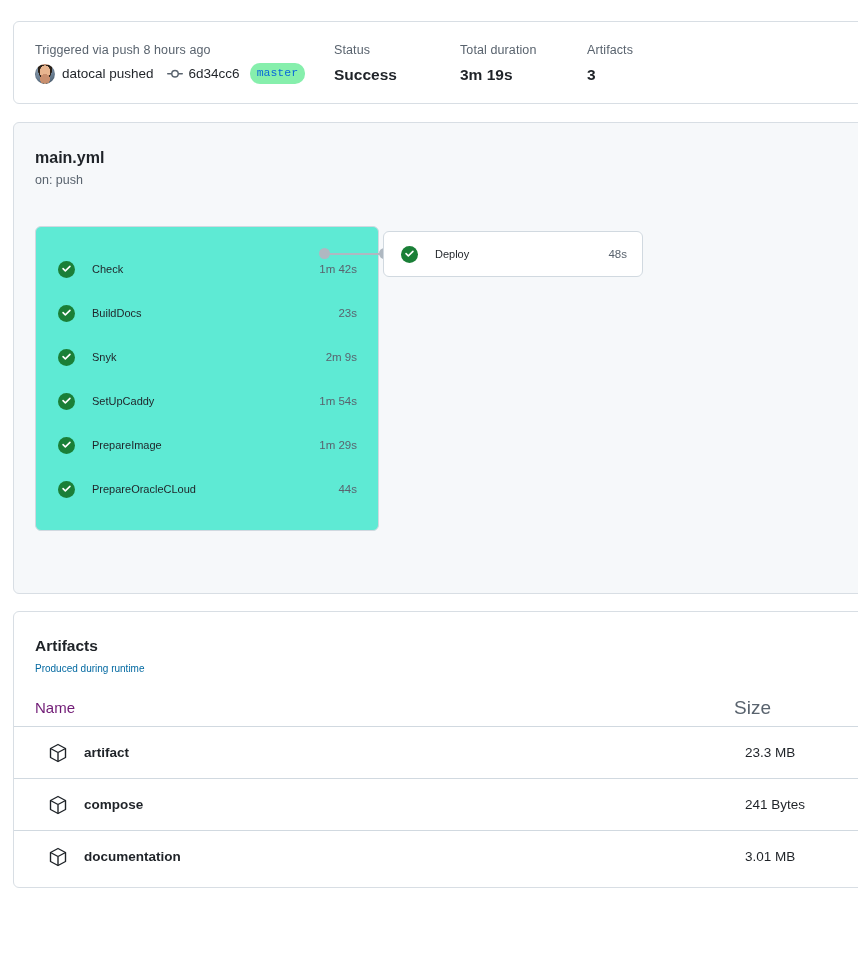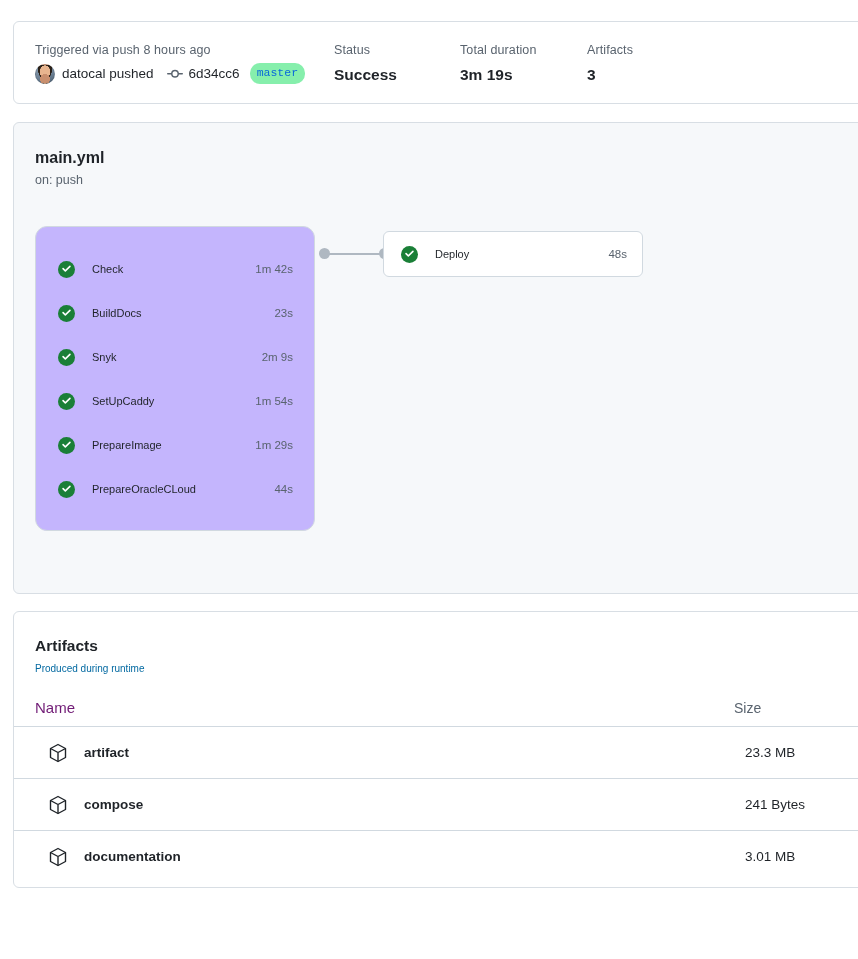--- a/index.html
+++ b/index.html
@@ -125,24 +125,24 @@
     font-size: 12.5px;
     color: #59636e;
     line-height: 18px;
   }
 
   
   .job-group {
     position: absolute;
     left: 21px;
     top: 103px;
-    width: 280px;
-    background: #c4b5fd;
+    width: 344px;
+    background: #5eead4;
     border: 1px solid #d1d9e0;
-    border-radius: 12px;
+    border-radius: 6px;
     padding: 20px 0 19px;
   }
   .job-row {
     position: relative;
     display: flex;
     align-items: center;
     height: 44px;
     padding: 0 21px 0 22px;
   }
   .job-name {
@@ -233,21 +233,21 @@
   .art-head .h-name {
     position: absolute;
     left: 21px; top: 6px;
     font-size: 15px;
     color: #701a75;
     line-height: 20px;
   }
   .art-head .h-size {
     position: absolute;
     left: 720px; top: 6px;
-    font-size: 14px;
+    font-size: 19px;
     color: #59636e;
     line-height: 20px;
   }
   .art-row {
     position: relative;
     height: 52px;
     border-top: 1px solid #d1d9e0;
   }
   .art-icon {
     position: absolute;

